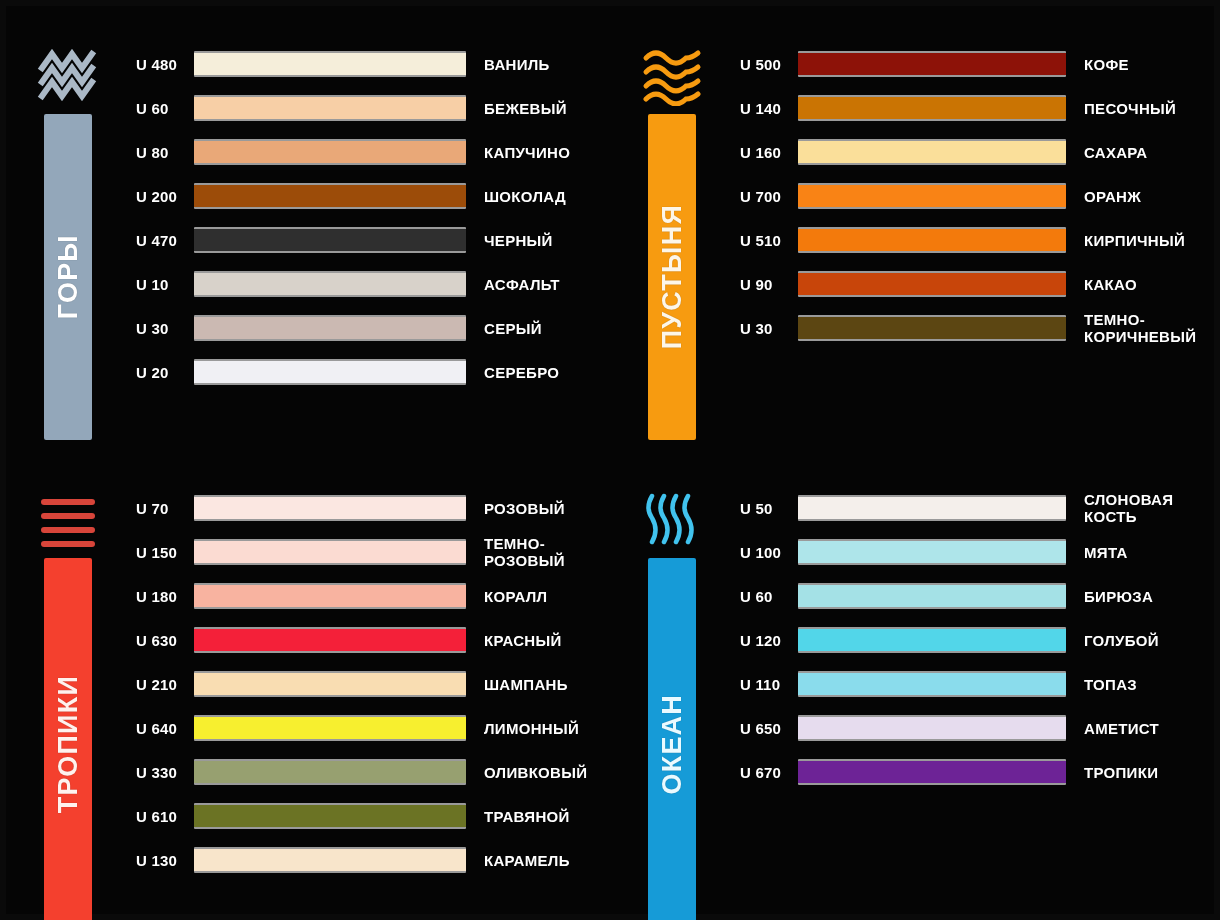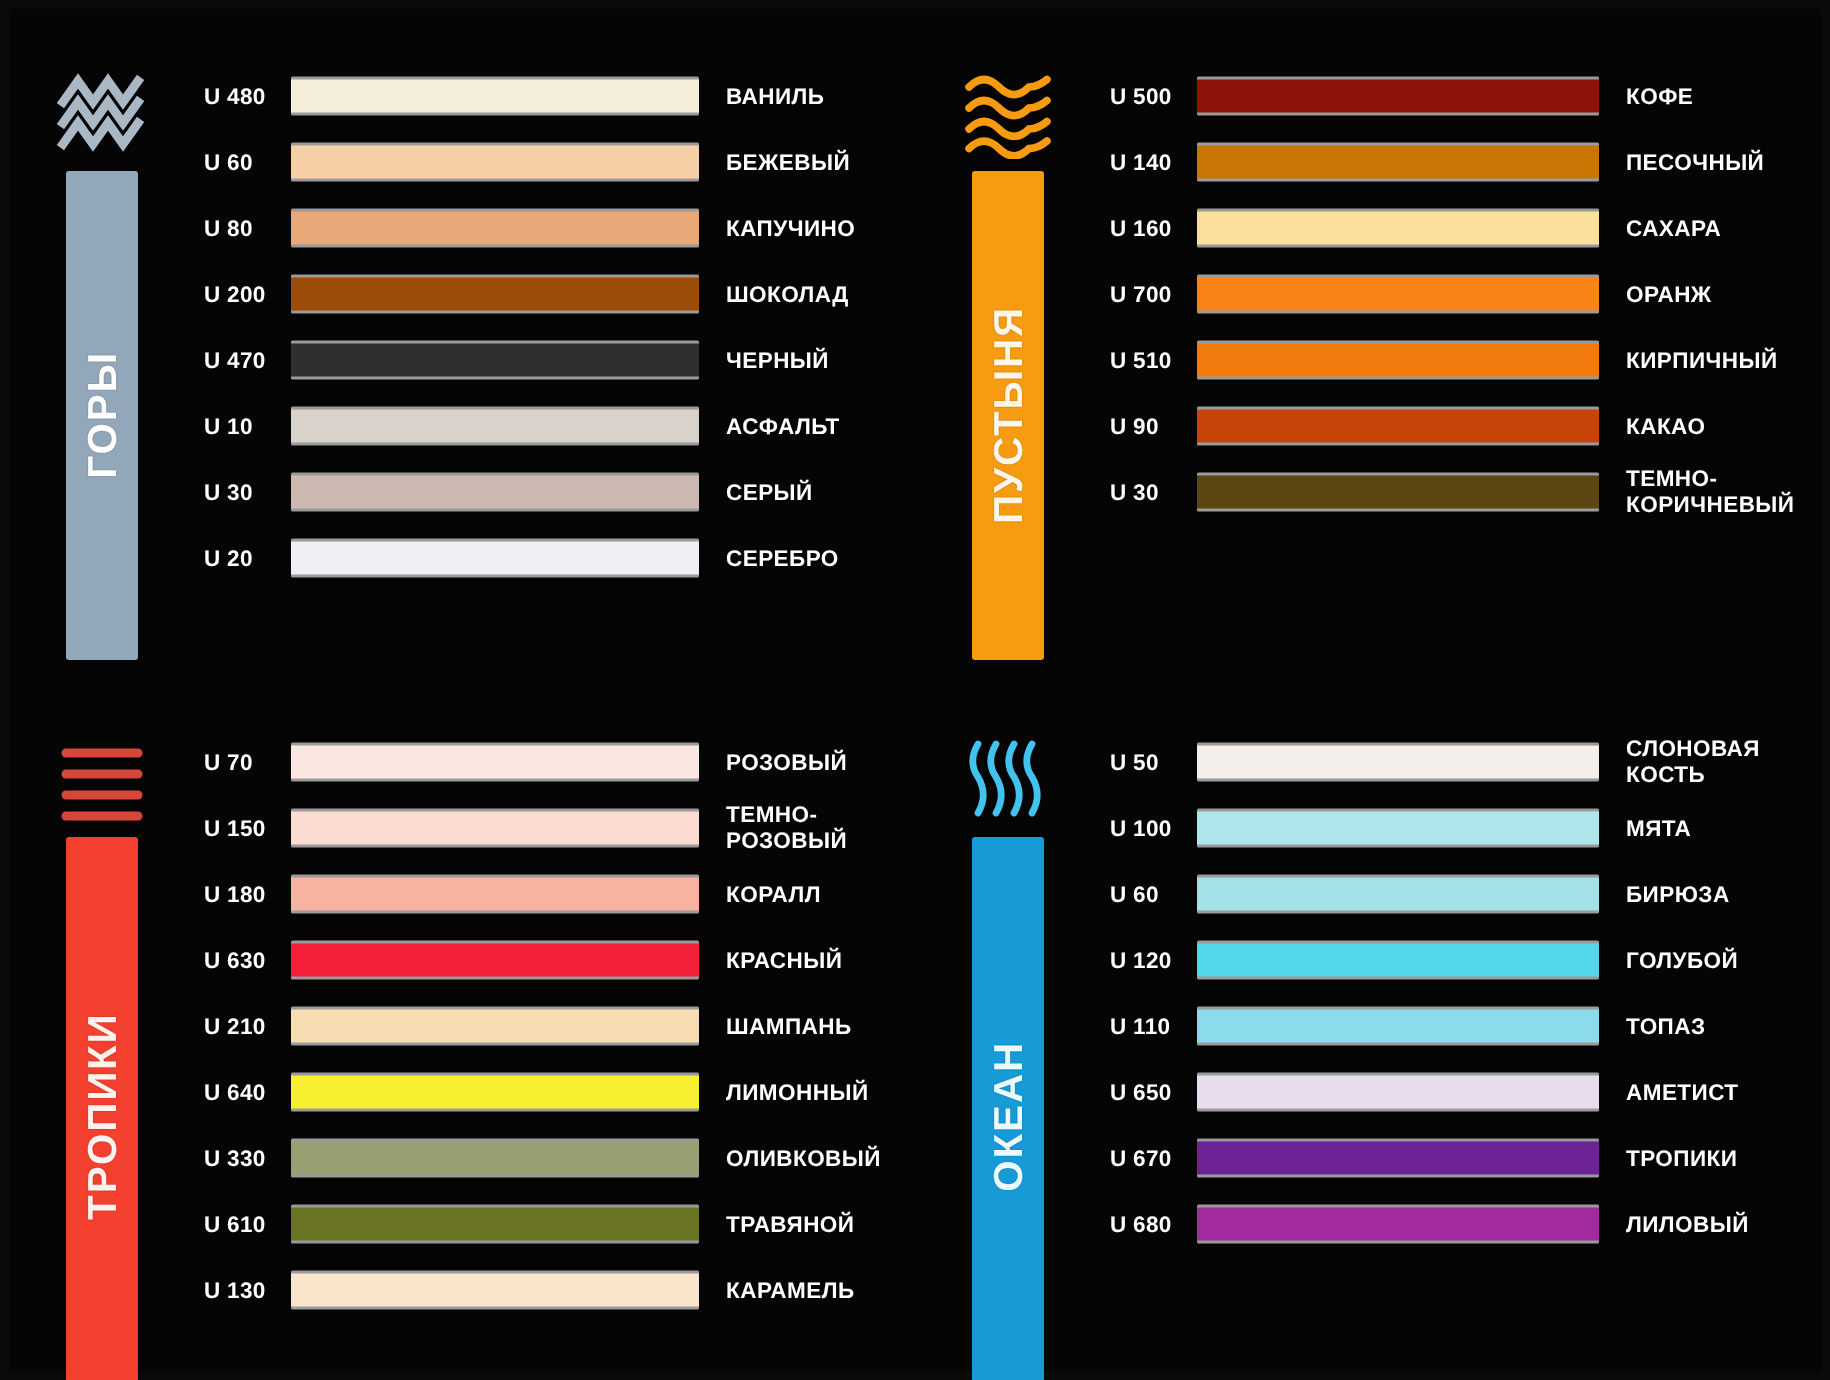--- a/index.html
+++ b/index.html
@@ -387,23 +387,16 @@
           </span>
         <span class="cname">АМЕТИСТ</span>
       </div>
       <div class="row">
         <span class="code">U 670</span>
         <span class="swatch-wrap" style="background: rgb(154, 154, 154);">
             <span class="swatch" style="background: rgb(109, 35, 150);"></span>
           </span>
         <span class="cname">ТРОПИКИ</span>
       </div>
-      <div class="row">
-        <span class="code">U 680</span>
-        <span class="swatch-wrap" style="background: rgb(154, 154, 154);">
-            <span class="swatch" style="background: rgb(163, 43, 160);"></span>
-          </span>
-        <span class="cname">ЛИЛОВЫЙ</span>
-      </div>
     </div>
   </div>
 
 </div>
 
 </body></html>

